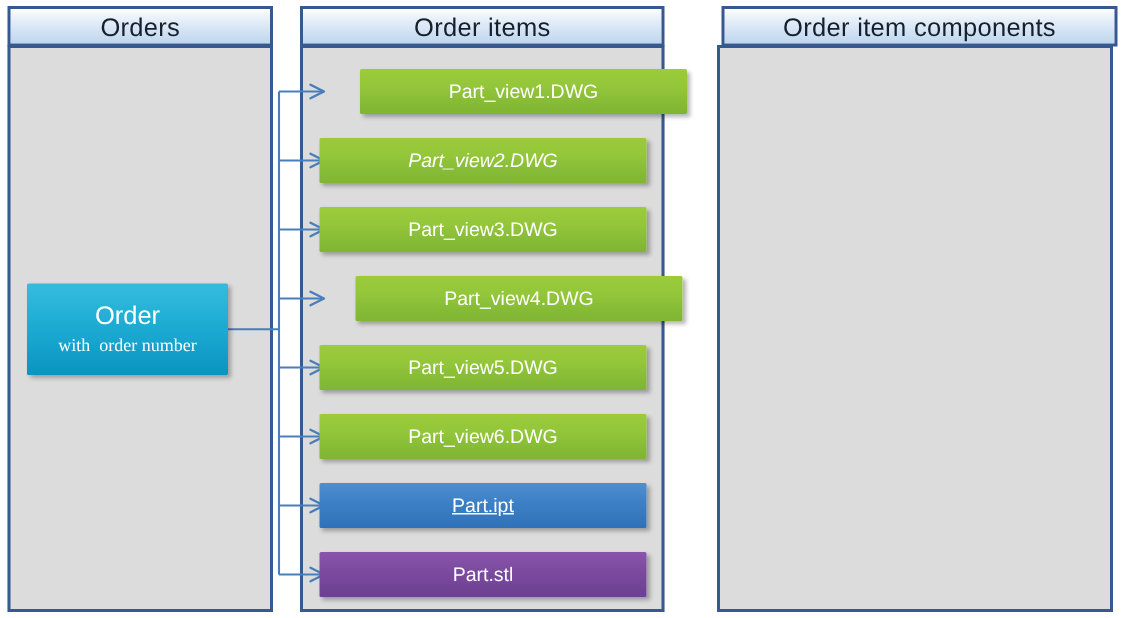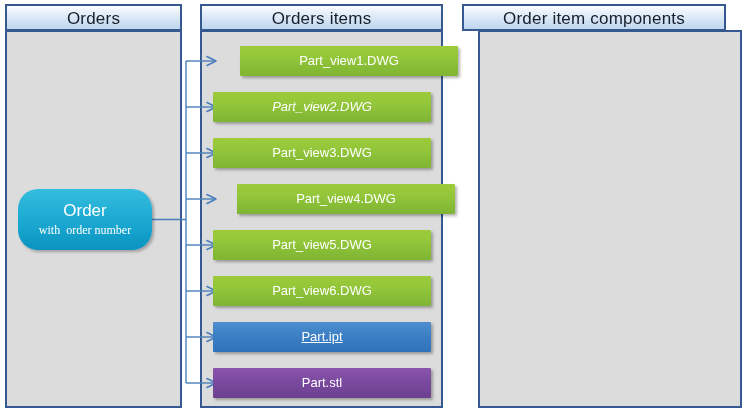--- a/index.html
+++ b/index.html
@@ -36,21 +36,21 @@
     overflow: hidden;
   }
 
   #panel-orders       { left: 5px;   top: 30px; width: 177px; height: 378px; }
   #header-orders      { left: 5px;   top: 4px;  width: 177px; height: 27px;  }
 
   #panel-items        { left: 200px; top: 30px; width: 243px; height: 378px; }
   #header-items       { left: 200px; top: 4px;  width: 243px; height: 27px;  }
 
   #panel-components   { left: 478px; top: 30px; width: 264px; height: 378px; }
-  #header-components  { left: 462px; top: 4px;  width: 264px; height: 27px;  }
+  #header-components  { left: 481px; top: 4px;  width: 264px; height: 27px;  }
 
   
   #connectors {
     position: absolute;
     left: 0; top: 0;
     width: 750px; height: 412px;
     pointer-events: none;
   }
 
   
@@ -65,21 +65,20 @@
   }
 
   #node-order {
     left: 18px; top: 189px;
     width: 134px; height: 61px;
     background: linear-gradient(to bottom, #34bcdd 0%, #23b0d6 35%, #13a0cb 72%, #0b93c0 100%);
     display: flex;
     flex-direction: column;
     align-items: center;
     justify-content: center;
-    border-radius: 20px;
   }
   #node-order .node-title {
     font-size: 17px;
     line-height: 20px;
     font-weight: 400;
   }
   #node-order .node-sub {
     font-size: 12px;
     line-height: 16px;
     font-weight: 400;
@@ -115,21 +114,21 @@
   }
 </style>
 </head>
 <body>
 
 <div class="canvas">
 
   <div class="panel-header" id="header-orders">Orders</div>
   <div class="panel" id="panel-orders"></div>
 
-  <div class="panel-header" id="header-items">Orders items</div>
+  <div class="panel-header" id="header-items">Order items</div>
   <div class="panel" id="panel-items"></div>
 
   <div class="panel-header" id="header-components">Order item components</div>
   <div class="panel" id="panel-components"></div>
 
   <svg id="connectors" viewBox="0 0 750 412" width="750" height="412">
     <g id="connector-group" fill="none" stroke="#4a7ebb" stroke-width="1.4">
         <path d="M 152 219.5 L 186 219.5"></path>
         <path d="M 186 61 L 186 383"></path>
         <path d="M 186 61 L 215 61"></path>

